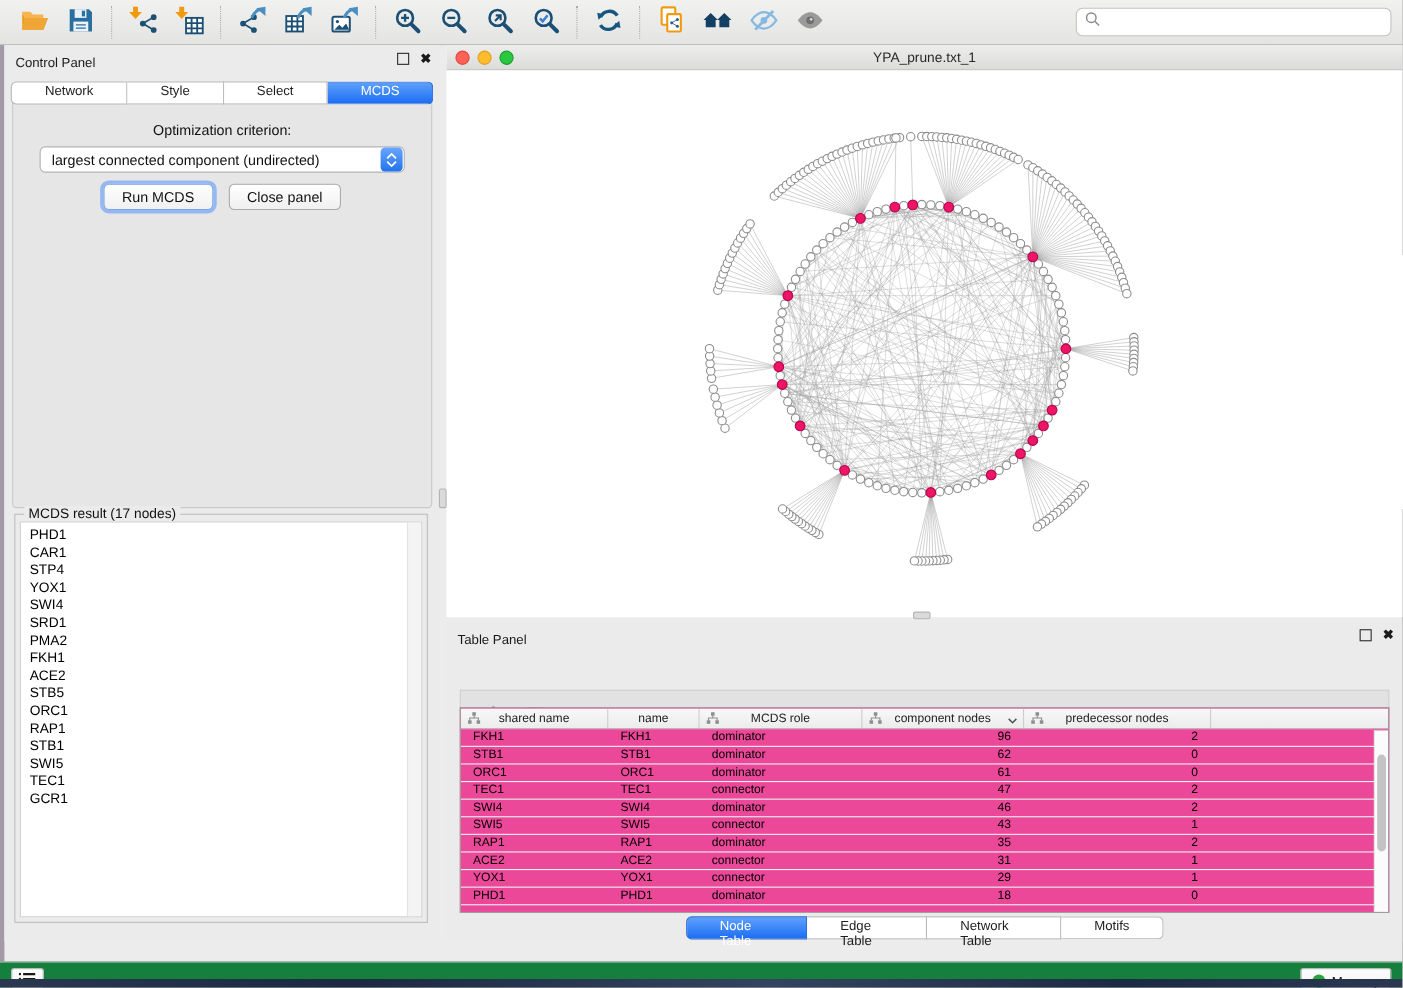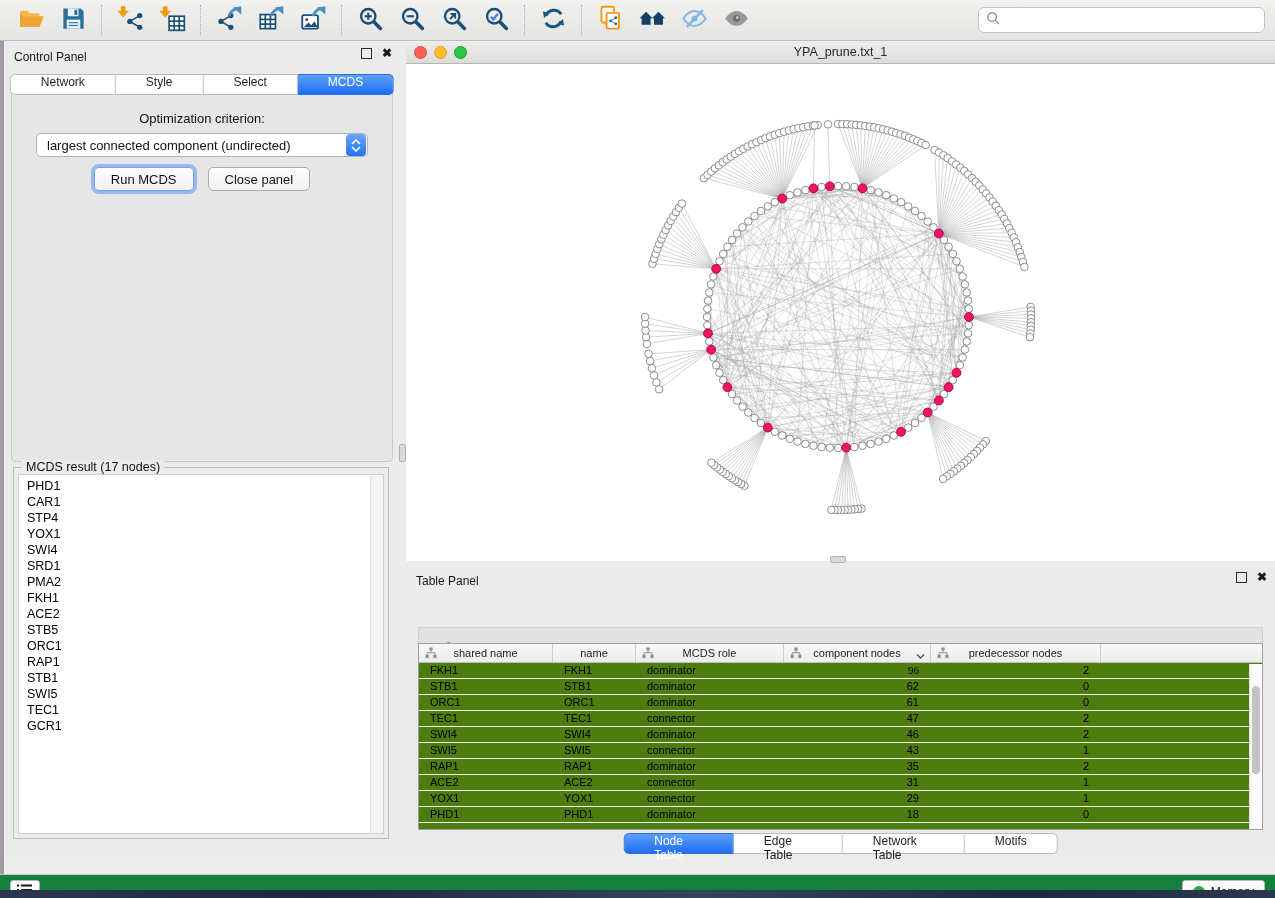--- a/index.html
+++ b/index.html
@@ -80,21 +80,21 @@
   .net-canvas { position:absolute; left:0; right:0; top:23px; bottom:0; background:#fff; overflow:hidden; }
 
   
   .table-panel { position:absolute; left:406px; top:565px; right:0; bottom:42px; background:#ebebeb; }
   .tp-toolbar { position:absolute; left:12px; right:12px; top:30px; height:52px; background:#e2e2e2;
     border:1px solid #d0d0d0; display:flex; align-items:center; padding-left:10px;margin-top:32px; }
   .tp-btn { width:38px; height:34px; border:none; background:transparent; display:flex;
     align-items:center; justify-content:center; cursor:default; }
   .fx-label { font-size:17px; font-style:italic; color:#9a9a9a; font-family:"Liberation Serif", serif; }
 
-  .ntable { position:absolute; left:12px; right:12px; top:78px; height:187px; background:#4d7c0f;
+  .ntable { position:absolute; left:12px; right:12px; top:78px; height:187px; background:#ec4899;
     border:1px solid #9f9f9f; overflow:hidden; }
   .thead { display:flex; height:19px; background:linear-gradient(#f8f8f8,#ececec);
     border-bottom:1px solid #bfbfbf; }
   .th { position:relative; display:flex; align-items:center; justify-content:center; gap:4px;
     border-right:1px solid #cdcdcd; font-size:11px; color:#222; cursor:default; }
   .th .ns-icon { position:absolute; left:6px; top:3px; }
   .th .sort-icon { position:absolute; right:5px; top:6px; }
   .trow { display:flex; height:16px; border-bottom:1px solid #f3f3f3; }
   .td { font-size:11px; color:#000; line-height:15px; white-space:nowrap; overflow:hidden; }
   .td.left { padding-left:11px; text-align:left; }
@@ -1200,21 +1200,21 @@
               </svg></span>
             <span>predecessor nodes</span>
           </div>
           <div class="th" style="flex: 1 1 0%; border-right: none;"></div>
         </div>
       <div id="tbody">
           <div class="trow">
             <div class="td left" style="width: 134px;">FKH1</div>
             <div class="td left" style="width: 83px;">FKH1</div>
             <div class="td left" style="width: 148px;">dominator</div>
-            <div class="td right" style="width: 147px; font-family: Liberation Serif, serif;">96</div>
+            <div class="td right" style="width: 147px;">96</div>
             <div class="td right" style="width: 170px;">2</div>
           </div>
           <div class="trow">
             <div class="td left" style="width: 134px;">STB1</div>
             <div class="td left" style="width: 83px;">STB1</div>
             <div class="td left" style="width: 148px;">dominator</div>
             <div class="td right" style="width: 147px;">62</div>
             <div class="td right" style="width: 170px;">0</div>
           </div>
           <div class="trow">

